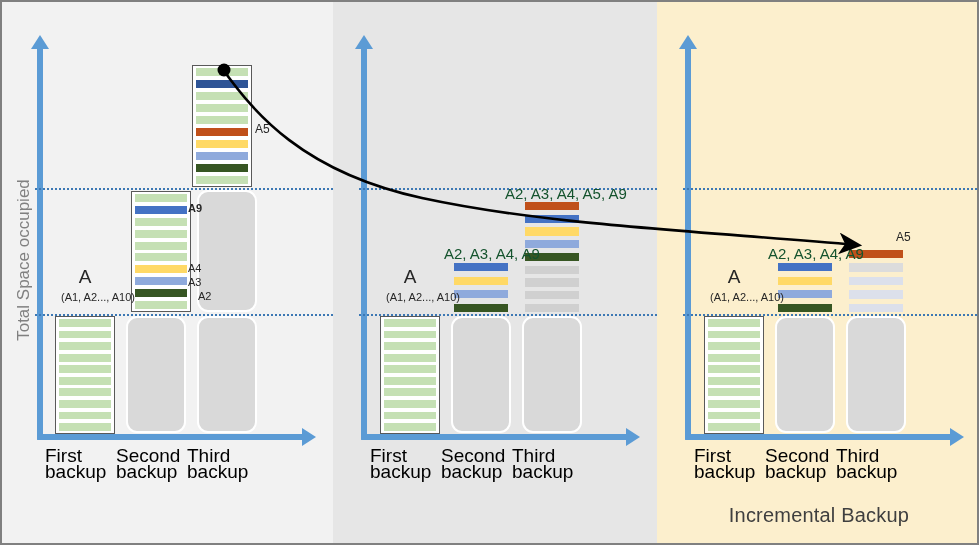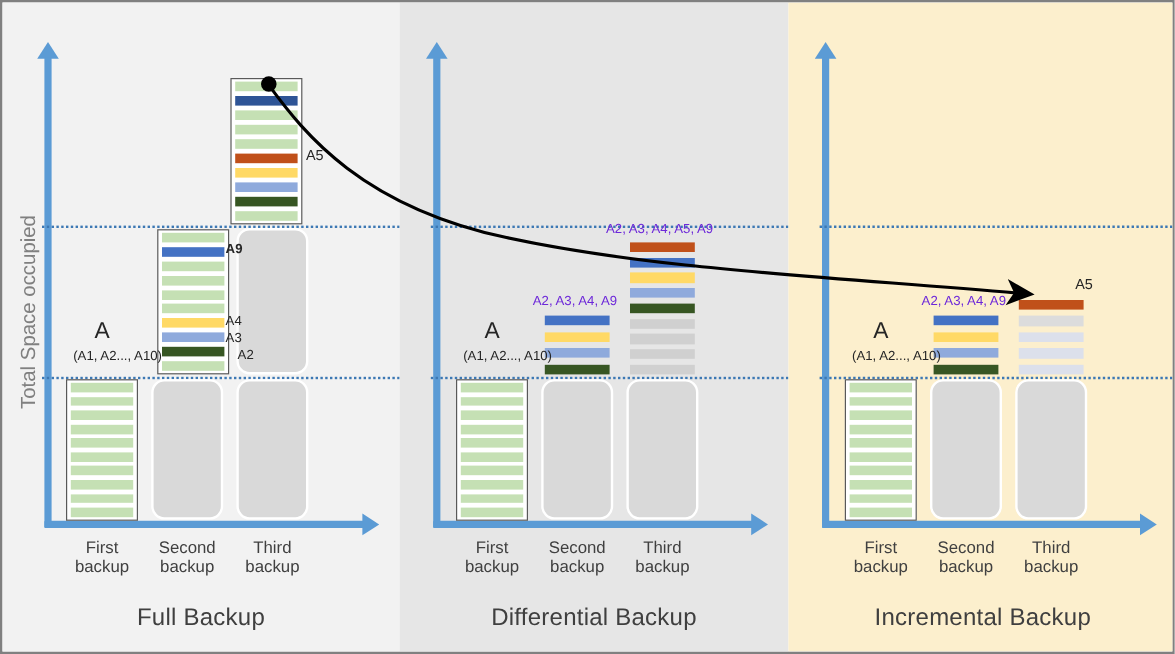--- a/index.html
+++ b/index.html
@@ -25,23 +25,23 @@
 
   
   .stackbar{position:absolute;border:1px solid #595959;background:#FFFFFF;
     box-sizing:border-box;padding:2px 3px;display:flex;flex-direction:column;justify-content:space-between;}
   .stackbar.noborder{border:none;background:transparent;padding:0 3px;}
   .stripe{width:100%;box-sizing:border-box;}
 
   .ghost{position:absolute;background:#D9D9D9;border:2px solid #FFFFFF;
     border-radius:11px;box-sizing:border-box;}
 
-  .tick-label{position:absolute;text-align:center;font-size:14px;color:#404040;line-height:16px;}
+  .tick-label{position:absolute;font-size:19px;color:#000000;line-height:16px;}
   .stripe-label{position:absolute;font-size:11px;color:#262626;white-space:nowrap;line-height:11px;}
-  .group-label{position:absolute;font-size:11px;color:#6d28d9;white-space:nowrap;}
+  .group-label{position:absolute;font-size:15px;color:#14532d;white-space:nowrap;}
   .bigA{position:absolute;font-size:19px;color:#262626;text-align:center;}
   .subA{position:absolute;font-size:11px;color:#262626;text-align:left;white-space:nowrap;padding-left:24px;}
 
   .ylabel{position:absolute;left:-63px;top:248px;width:170px;text-align:center;
     transform:rotate(-90deg);font-size:17px;color:#808080;white-space:nowrap;}
 
   #arrowcurve{position:absolute;left:0;top:0;width:979px;height:545px;pointer-events:none;}
 </style>
 </head>
 <body>
@@ -116,21 +116,20 @@
     </div>
     <div class="tick-label" style="left:114px;top:446px;width:80px;">
       <span>Second</span><br>
       <span>backup</span>
     </div>
     <div class="tick-label" style="left:185px;top:446px;width:80px;">
       <span>Third</span><br>
       <span>backup</span>
     </div>
 
-    <div class="panel-title">Full Backup</div>
   </div>
 
   <div class="panel" id="panel-diff">
     <div class="arrow-up" style="left:22px;top:33px;"></div>
     <div class="axis-v" style="left:28px;top:46px;height:392px;"></div>
     <div class="axis-h" style="left:28px;top:432px;width:270px;"></div>
     <div class="arrow-right" style="left:293px;top:426px;"></div>
 
     <div class="gridline" style="left:26px;top:186px;width:298px;"></div>
     <div class="gridline" style="left:26px;top:312px;width:298px;"></div>
@@ -180,21 +179,20 @@
     </div>
     <div class="tick-label" style="left:108px;top:446px;width:80px;">
       <span>Second</span><br>
       <span>backup</span>
     </div>
     <div class="tick-label" style="left:179px;top:446px;width:80px;">
       <span>Third</span><br>
       <span>backup</span>
     </div>
 
-    <div class="panel-title">Differential Backup</div>
   </div>
 
   <div class="panel" id="panel-inc">
     <div class="arrow-up" style="left:22px;top:33px;"></div>
     <div class="axis-v" style="left:28px;top:46px;height:392px;"></div>
     <div class="axis-h" style="left:28px;top:432px;width:270px;"></div>
     <div class="arrow-right" style="left:293px;top:426px;"></div>
 
     <div class="gridline" style="left:26px;top:186px;width:298px;"></div>
     <div class="gridline" style="left:26px;top:312px;width:298px;"></div>

